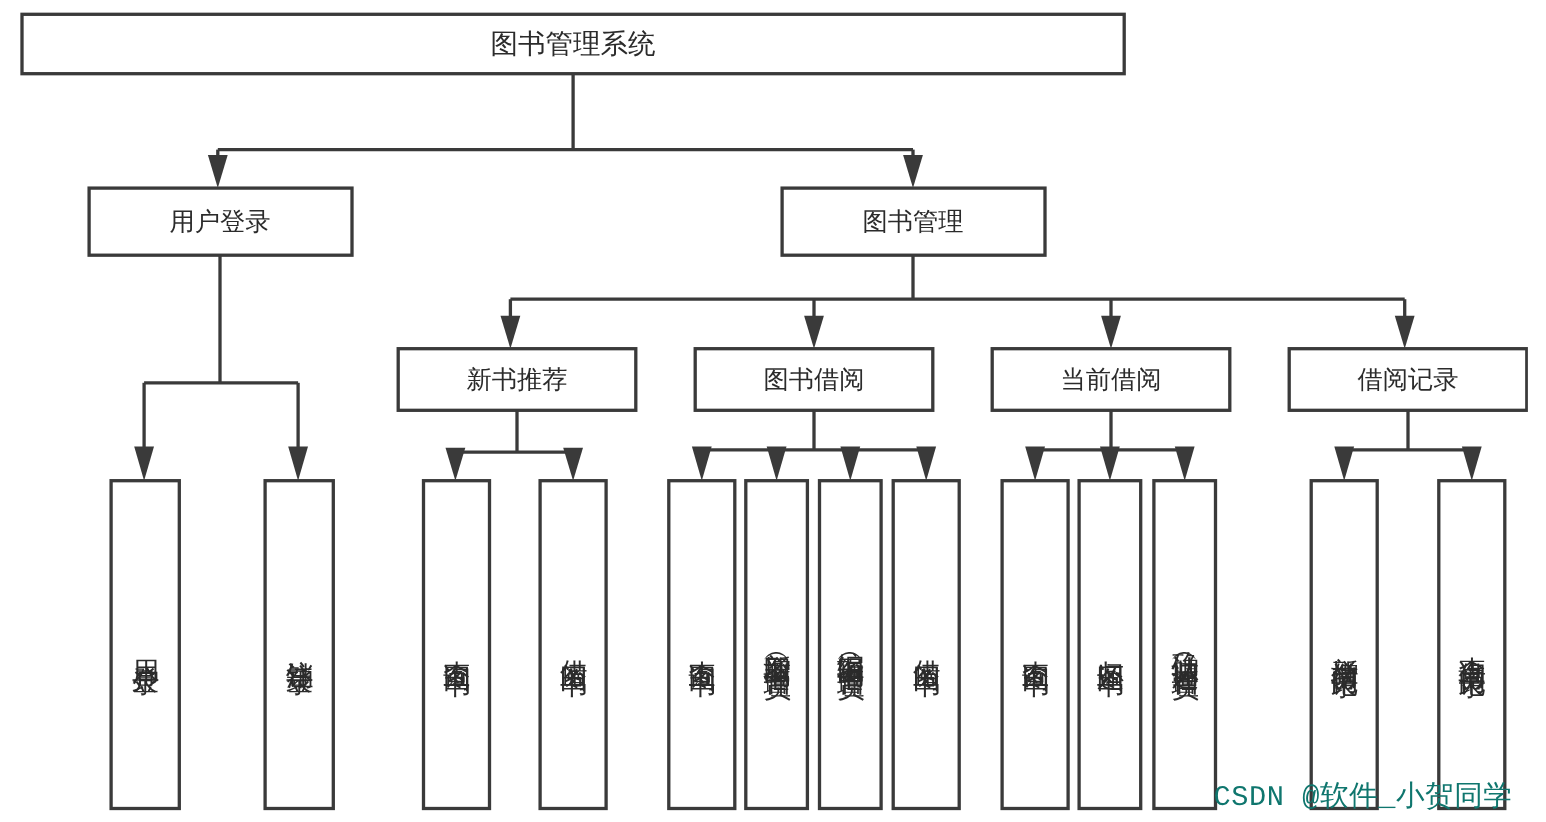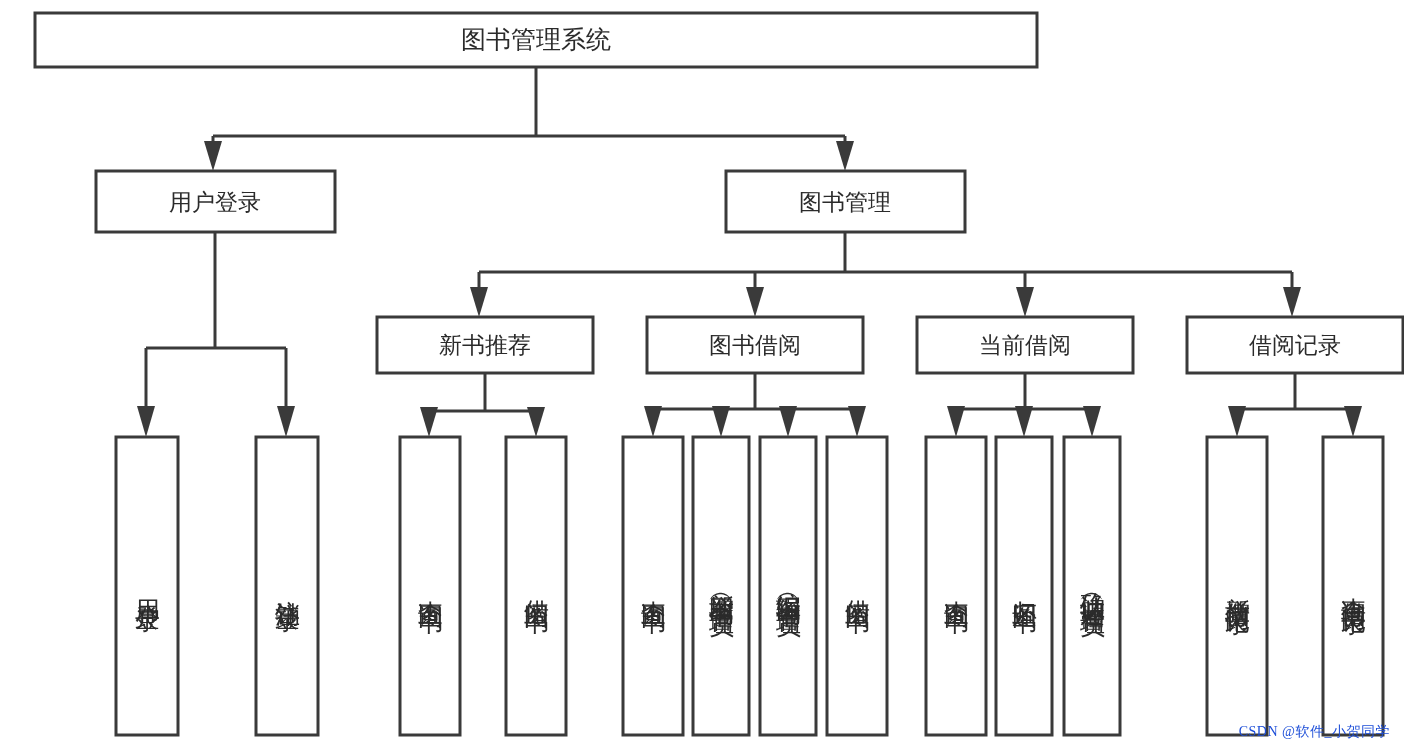--- a/index.html
+++ b/index.html
@@ -10,21 +10,20 @@
   }
   body {
     font-family: "DejaVu Sans", "Liberation Sans", sans-serif;
   }
   #diagram-root {
     position: relative;
     width: 1389px;
     height: 747px;
     background: #ffffff;
     overflow: hidden;
-    margin-left: 15px;
   }
   svg.tree-canvas {
     position: absolute;
     left: 0;
     top: 0;
     width: 1405px;
     height: 747px;
     display: block;
   }
   .node-box {
@@ -66,23 +65,23 @@
     font-size: 25px;
     line-height: 1.12;
     letter-spacing: 3px;
     color: #2b2b2b;
     white-space: nowrap;
   }
   .watermark {
     position: absolute;
     right: 14px;
     bottom: 6px;
-    font-family: Liberation Serif, serif;
-    font-size: 14px;
-    color: #1d4ed8;
+    font-family: Liberation Mono, monospace;
+    font-size: 26px;
+    color: #0f766e;
     letter-spacing: 0.5px;
     white-space: nowrap;
     pointer-events: none;
   }
 </style>
 </head>
 <body>
 
 <div id="diagram-root">
 

